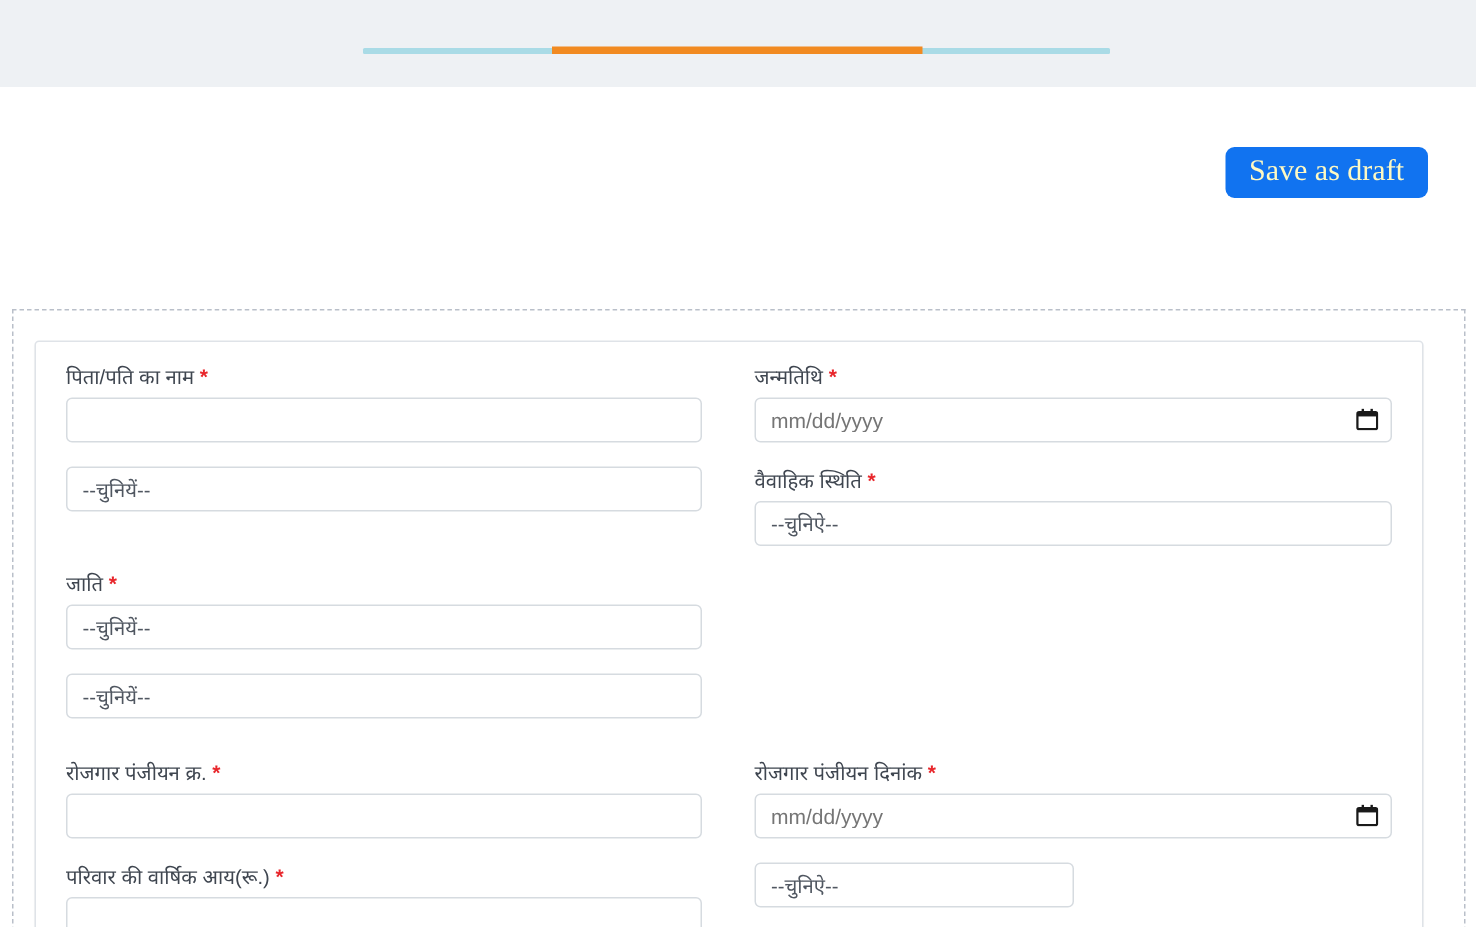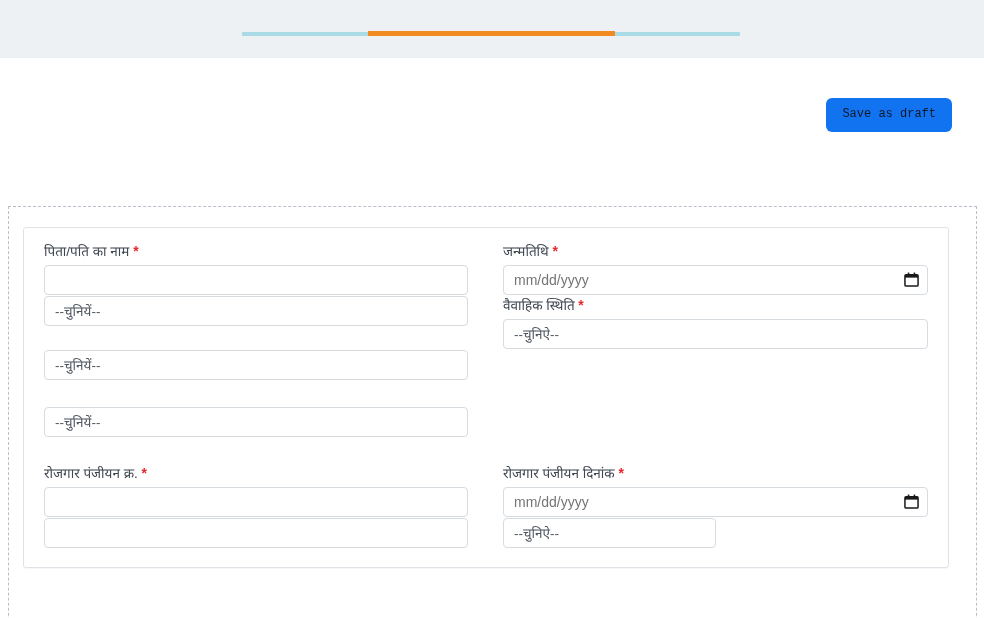--- a/index.html
+++ b/index.html
@@ -55,25 +55,25 @@
 
   .toolbar {
     position: absolute;
     top: 40px;
     right: 32px;
     height: 34px;
   }
   .btn-draft {
     display: inline-block;
     background: #1173f0;
-    color: #0f172a;
+    color: #fef9c3;
     border: none;
     border-radius: 6px;
-    font-size: 12px;
-    font-family: Liberation Mono, monospace;
+    font-size: 20px;
+    font-family: Liberation Serif, serif;
     padding: 9px 16px 10px 16px;
     line-height: 15px;
     cursor: pointer;
   }
 
   
   .dotted-wrap {
     position: absolute;
     left: 8px;
     top: 148px;
@@ -99,21 +99,21 @@
   .row {
     display: flex;
     width: 100%;
   }
   .col {
     width: 50%;
     padding-right: 18px;
   }
   .col.right { padding-right: 0; padding-left: 17px; }
 
-  .field { margin-bottom: 1px; }
+  .field { margin-bottom: 16px; }
 
   .lbl {
     display: block;
     font-size: 13.5px;
     color: #3f4650;
     line-height: 19px;
     margin-bottom: 4px;
     white-space: nowrap;
   }
   .req { color: #e8262b; font-weight: bold; font-size: 14px; }
@@ -216,20 +216,21 @@
             <div class="selbox">
                 <span>--चुनिऐ--</span>
               </div>
           </div>
         </div>
       </div>
 
       <div class="row">
         <div class="col">
           <div class="field">
+            <label class="lbl"><span>जाति</span> <span class="req">*</span></label>
             <div class="selbox">
                 <span>--चुनियें--</span>
               </div>
           </div>
         </div>
         <div class="col right">
           <div class="spacer"></div>
         </div>
       </div>
 
@@ -265,20 +266,21 @@
                 <rect x="10.3" y="0.6" width="1.7" height="3.4" fill="#1a1a1a"></rect>
               </svg>
             </div>
           </div>
         </div>
       </div>
 
       <div class="row">
         <div class="col">
           <div class="field">
+            <label class="lbl"><span>परिवार की वार्षिक आय(रू.)</span> <span class="req">*</span></label>
             <input class="ctl" type="text" value="" placeholder="" style="">
           </div>
         </div>
         <div class="col right">
           <div class="field">
             <div class="selbox narrow">
                 <span>--चुनिऐ--</span>
               </div>
           </div>
         </div>

